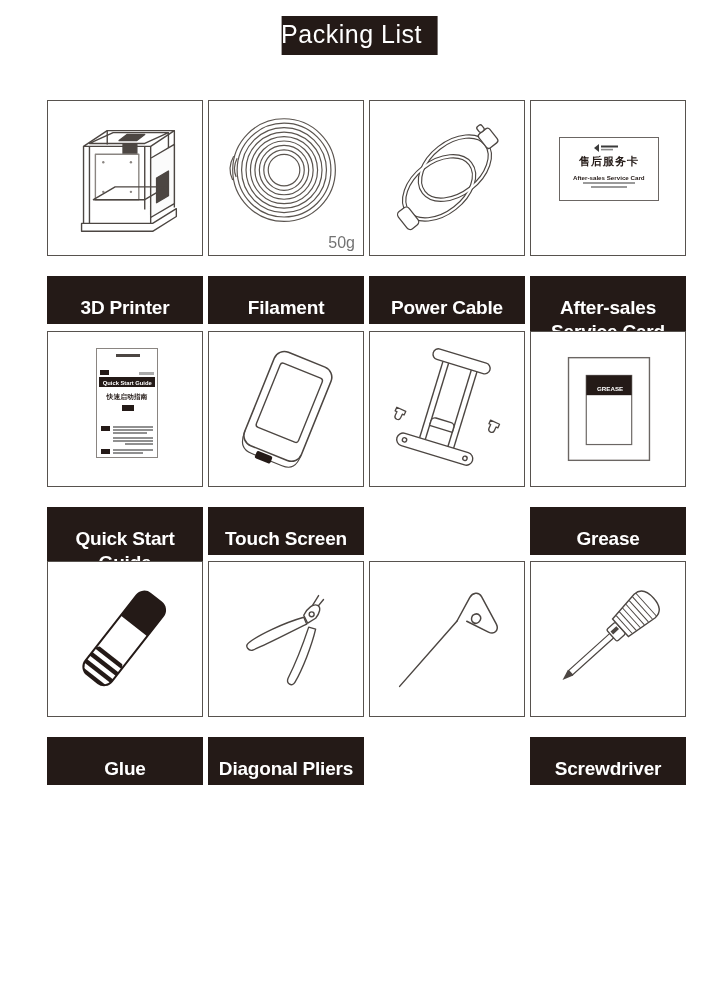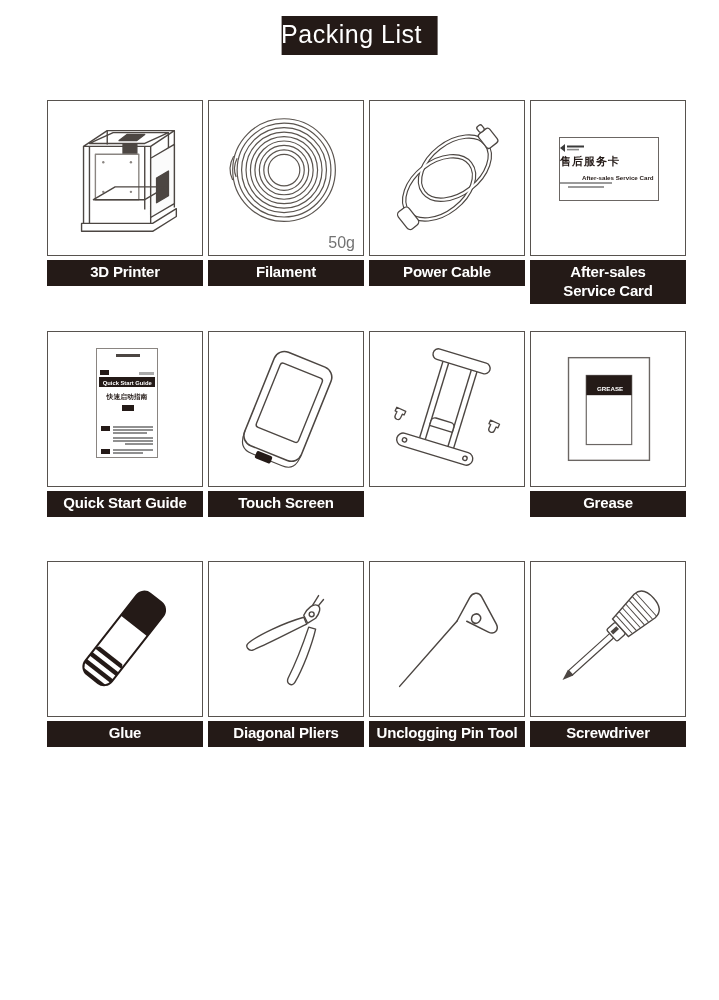--- a/index.html
+++ b/index.html
@@ -20,34 +20,34 @@
   .row { position:absolute; left:47px; display:flex; gap:5px; }
   .row1 { top:100px; } .row2 { top:331px; } .row3 { top:561px; } .row4 { top:790px; }
 
   .item { width:156px; display:flex; flex-direction:column; }
   .box {
     width:156px; height:156px; background:#fff;
     border:1px solid #57524e; position:relative;
   }
   .box svg { display:block; }
   .label {
-    margin-top:4px; background:#241a17; color:#fff;
-    font-size:15px; font-weight:600; text-align:center;
-    padding:3px 1px 4px 1px; line-height:1.24; white-space:pre-line;
+    margin-top:20px; background:#241a17; color:#fff;
+    font-size:19px; font-weight:600; text-align:center;
+    padding:20px 1px 4px 1px; line-height:1.24; white-space:pre-line;
     letter-spacing:-.2px;
   }
 
   .ov { position:absolute; }
   .weight-note { right:8px; bottom:3px; font-size:16px; color:#737373; }
 
   
   .card {
     position:absolute; left:28px; top:36px; width:100px; height:64px;
     border:1px solid #6b6663; background:#fff;
-    display:flex; flex-direction:column; align-items:flex-start; padding-top:6px;
+    display:flex; flex-direction:column; align-items:center; padding-top:6px;
   }
   .card-cn { font-size:11px; font-weight:bold; letter-spacing:1px; margin-top:2px; white-space:nowrap; }
   .card-en { height:8px; overflow:visible; }
   .scale62 { display:inline-block; font-size:10px; font-weight:bold; transform:scale(.62); transform-origin:center top; white-space:nowrap; }
   .card-lines { margin-top:5px; display:flex; flex-direction:column; align-items:center; gap:2px; }
   .card-lines i { display:block; height:2px; background:#9a9a9a; }
   .card-lines i:nth-child(1){ width:52px; } .card-lines i:nth-child(2){ width:36px; }
 
   
   .gpage { position:absolute; left:48px; top:16px; width:62px; height:110px;
@@ -303,21 +303,20 @@
     <figure class="item">
       <div class="box">
         <svg width="154" height="154" viewBox="0 0 156 156">
           <g fill="none" stroke="#4c4642" stroke-width="1.5" stroke-linecap="round" stroke-linejoin="round">
             <path d="M30 126 L88 60"></path>
             <path d="M88 60 L101 36 C104 31 110 30 113 35 L128 63 C131 69 126 74 120 71 L98 60"></path>
             <path d="M104 54 C110 50 115 56 110 61 C106 64 100.5 60 104 54 Z"></path>
           </g>
         </svg>
       </div>
-      <figcaption class="label">Unclogging Pin Tool</figcaption>
     </figure>
 
     <figure class="item">
       <div class="box">
         <svg width="154" height="154" viewBox="0 0 156 156">
           <g transform="rotate(-42 78 78)">
             <path d="M16 78 L27 74 L27 82 Z" fill="#4c4642"></path>
             <rect x="27" y="75" width="56" height="6" fill="#fff" stroke="#4c4642" stroke-width="1.2"></rect>
             <rect x="83" y="70" width="12" height="16" rx="2" fill="#fff" stroke="#4c4642" stroke-width="1.3"></rect>
             <rect x="85" y="74" width="8" height="4" fill="#4c4642"></rect>

